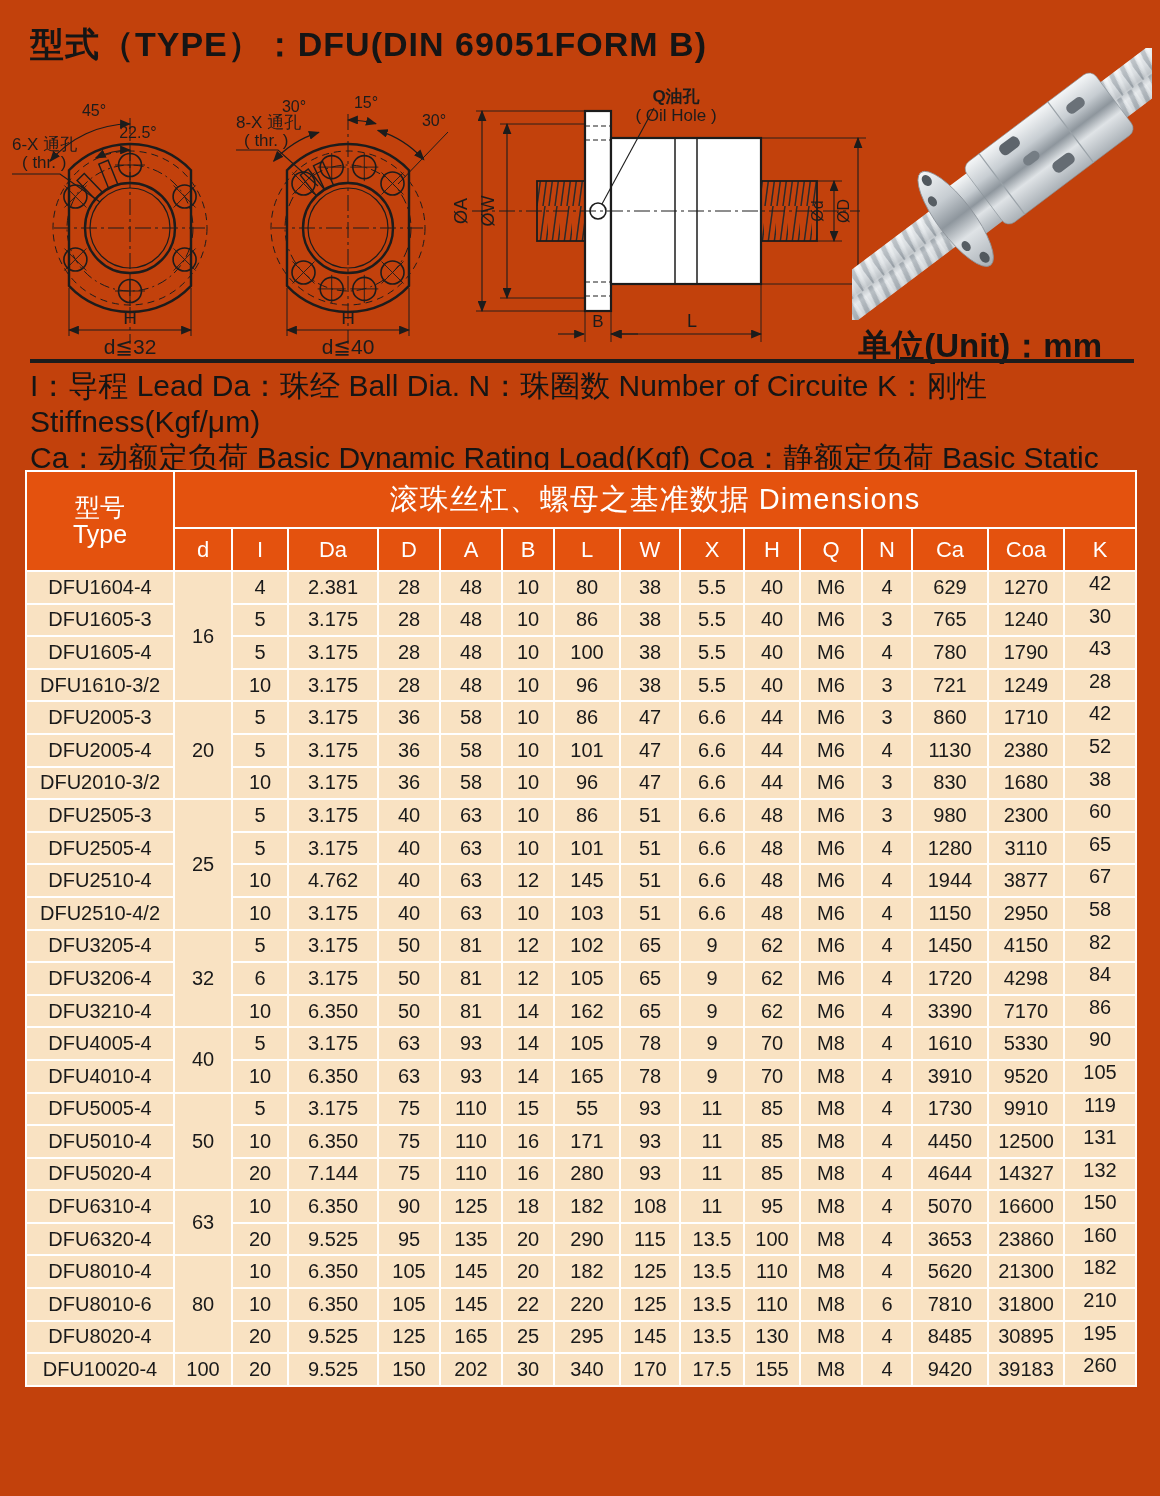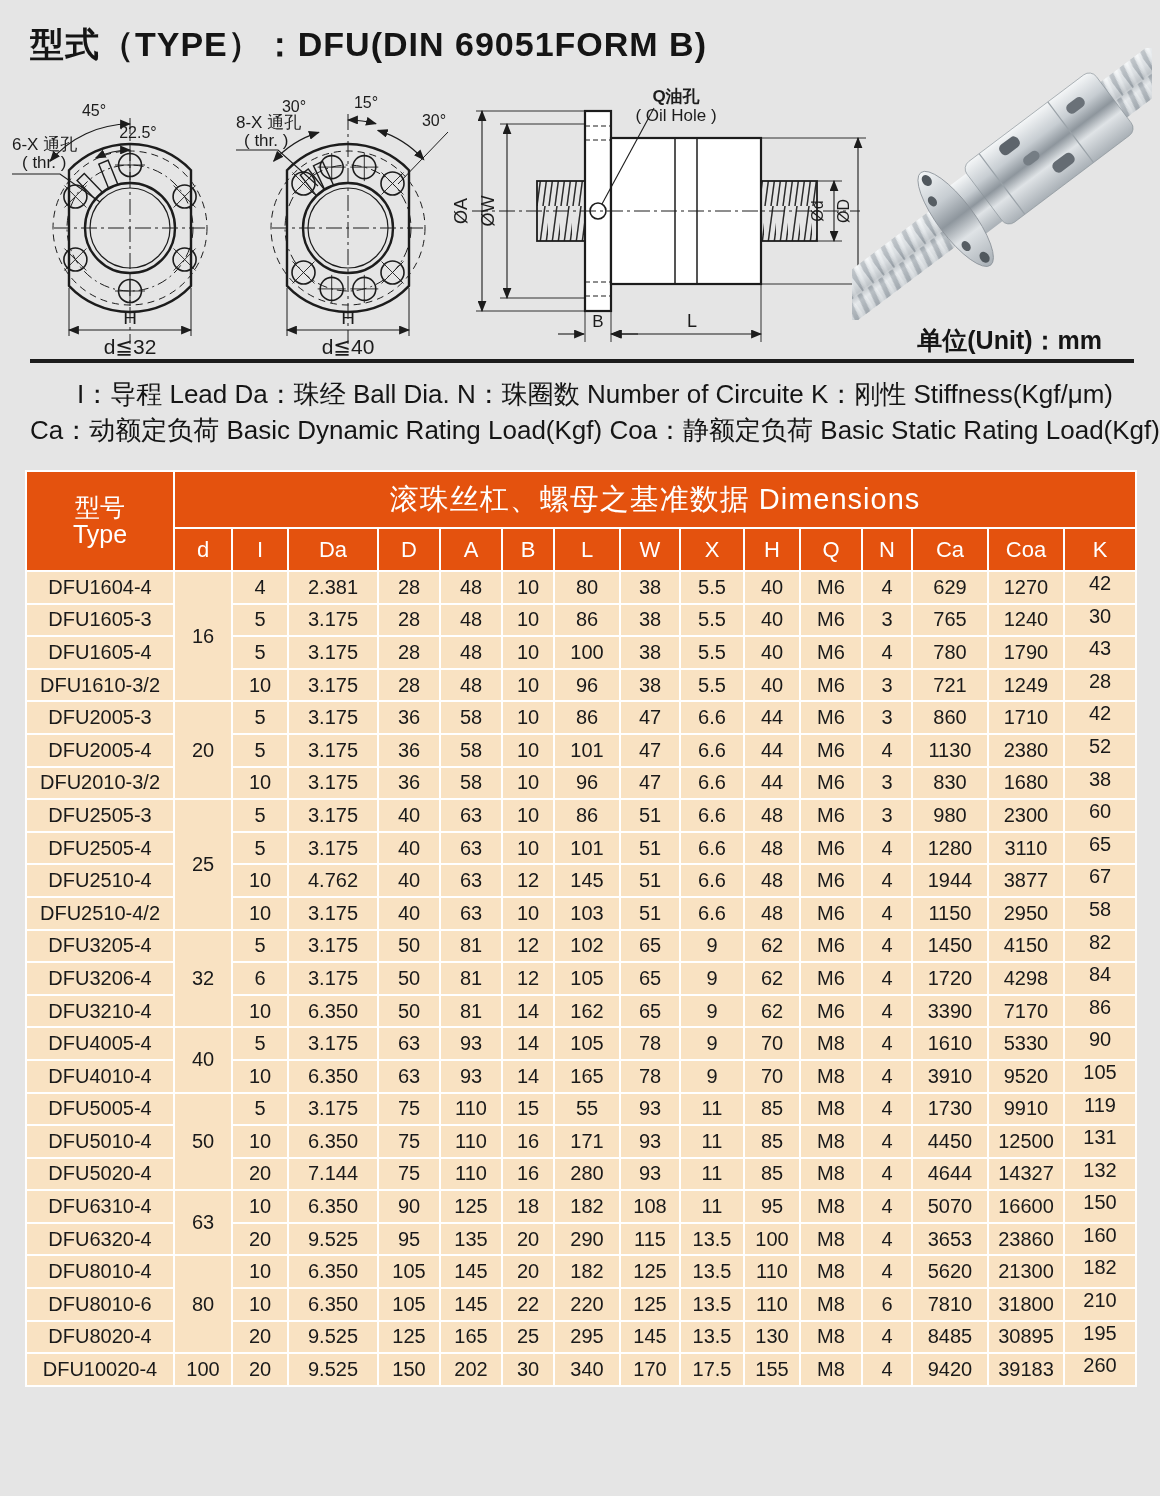--- a/index.html
+++ b/index.html
@@ -1,40 +1,39 @@
 <!DOCTYPE html>
 <html style="--header-bg: #e4520e; --header-text: #ffffff; --row-bg: #f9e2c2; --grid: #ffffff;"><head>
 <meta charset="utf-8">
 <style>
   html,body { margin:0; padding:0; background:#ffffff; }
   .page {
-    position:relative; width:1160px; height:1496px; background:#e5e5e5;
+    position:relative; width:1160px; height:1496px; background:#c2410c;
     font-family:"Liberation Sans", sans-serif; color:#1c1c1c; overflow:hidden;
   }
   .title {
     position:absolute; left:30px; top:22px; margin:0;
     font-size:34px; font-weight:bold; letter-spacing:1px; color:#151515;
   }
   .drawing { position:absolute; }
   #flange6 { left:12px;  top:88px; }
   #flange8 { left:236px; top:88px; }
   #section { left:452px; top:86px; }
   #photo   { left:852px; top:48px; }
   .unit {
     position:absolute; right:58px; top:324px;
-    font-size:25px; font-weight:bold; color:#151515;
+    font-size:33px; font-weight:bold; color:#151515;
   }
   .divider {
     position:absolute; left:30px; top:359px; width:1104px; height:4px;
     background:#1c1c1c;
   }
   .legend {
-    position:absolute; left:30px; top:376px; font-size:26px; line-height:36px;
+    position:absolute; left:30px; top:368px; font-size:30px; line-height:36px;
     color:#151515;
-    text-align:center;
   }
   table.dims {
     position:absolute; left:25px; top:470px; width:1110px;
     border-collapse:collapse; table-layout:fixed;
   }
   table.dims th, table.dims td {
     border:2px solid var(--grid,#ffffff); text-align:center; padding:0;
     overflow:hidden; white-space:nowrap;
   }
   table.dims thead th {

